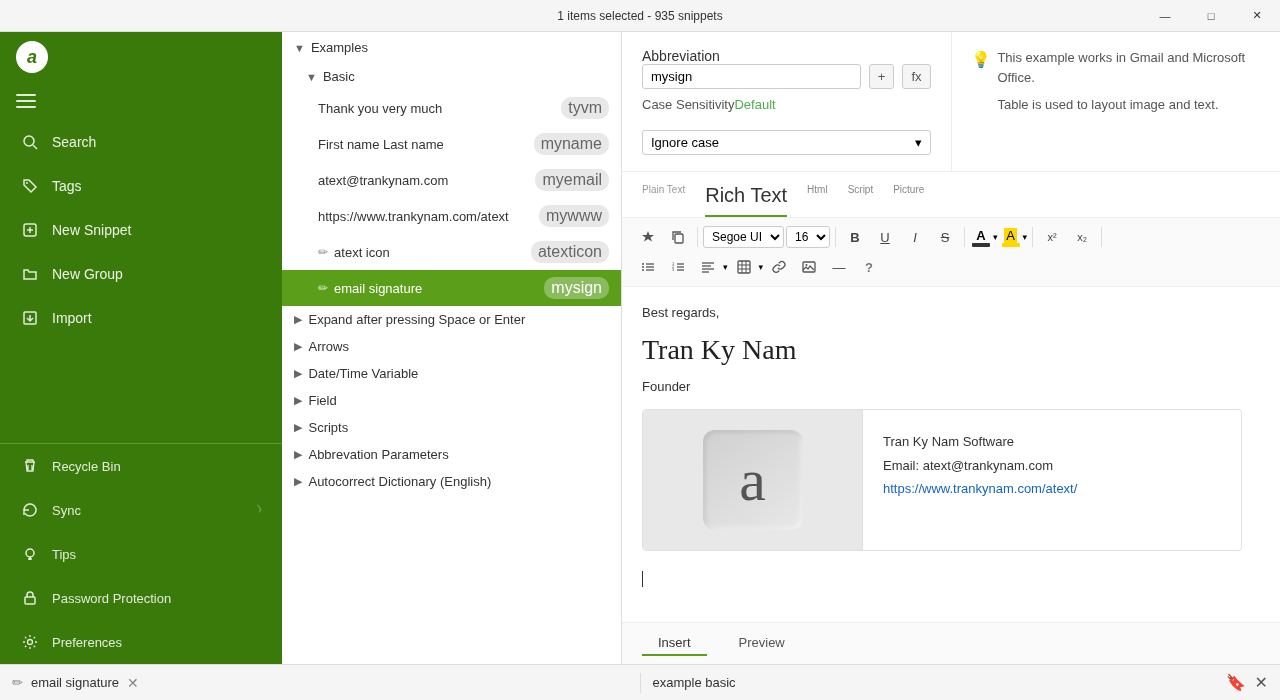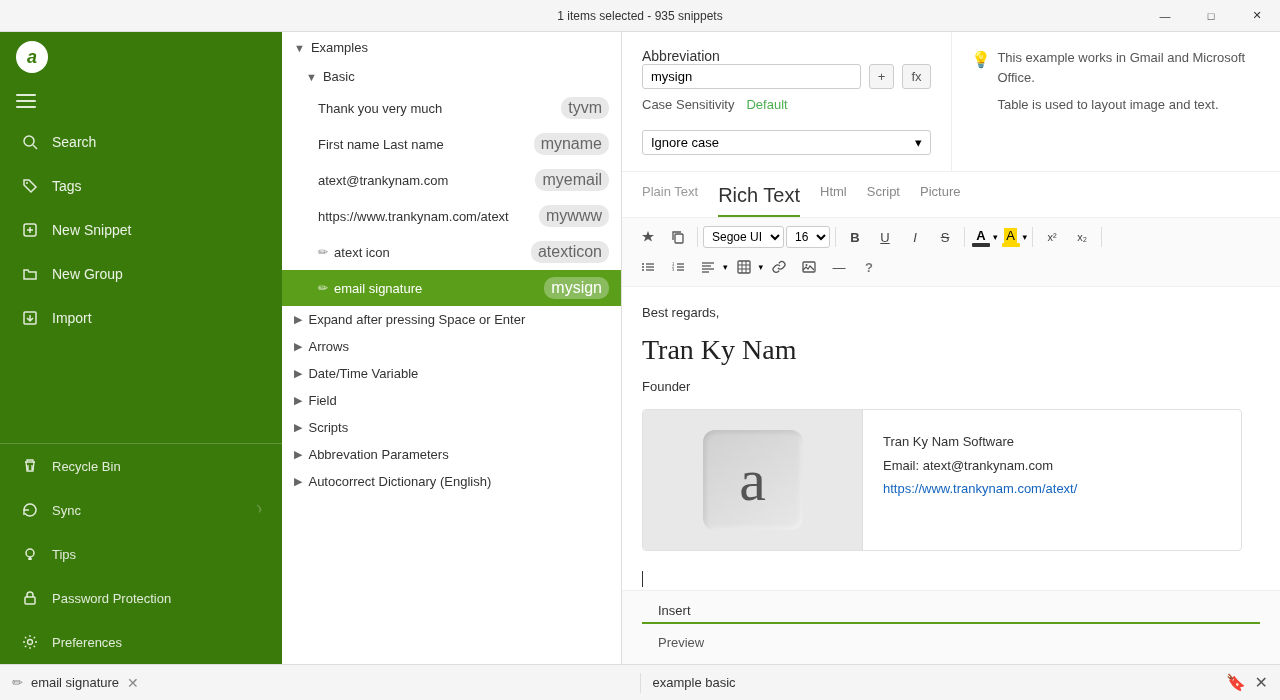--- a/index.html
+++ b/index.html
@@ -140,40 +140,40 @@
       flex: 1;
       border: 1px solid #ccc;
       border-radius: 3px;
       display: flex; align-items: center;
       padding: 4px 8px;
       background: white;
     }
     .abbr-input { border: none; outline: none; flex: 1; font-size: 13px; }
     .abbr-btn { padding: 4px 8px; border: 1px solid #ccc; border-radius: 3px; background: #f5f5f5; cursor: pointer; font-size: 13px; color: #555; }
 
-    .case-row { display: flex; align-items: center; gap: 12px; margin-top: 8px; }
+    .case-row { display: flex; align-items: center; margin-top: 8px; }
     .case-label { font-size: 13px; color: #555; }
     .case-default { font-size: 13px; color: #4caf50; }
     .case-select {
       border: 1px solid #ccc; border-radius: 3px;
       padding: 4px 8px; font-size: 13px;
       background: white; cursor: pointer;
       display: flex; align-items: center; gap: 4px;
       min-width: 120px;
     }
 
     
     .editor-tabs {
       display: flex; gap: 20px;
       padding: 8px 20px 0;
       border-bottom: 1px solid #eee;
     }
     .editor-tab {
       padding: 4px 0 8px;
-      font-size: 13px;
+      font-size: 10px;
       color: #888;
       cursor: pointer;
       border-bottom: 2px solid transparent;
     }
     .editor-tab.plain { color: #999; }
     .editor-tab.rich { font-size: 20px; color: #777; font-weight: 300; }
     .editor-tab.active { color: #333; border-bottom-color: #5a9e1a; }
     .editor-tab.html { color: #888; }
     .editor-tab.script { color: #888; }
     .editor-tab.picture { color: #888; }
@@ -246,25 +246,24 @@
       color: #555;
       box-shadow: inset 2px 2px 5px rgba(0,0,0,0.1), inset -2px -2px 5px rgba(255,255,255,0.5);
     }
     .sig-info-cell { padding: 20px; color: #333; font-size: 13px; line-height: 1.8; }
     .sig-link { color: #1565c0; text-decoration: none; }
     .cursor-line { border-left: 1px solid #333; height: 16px; display: inline-block; animation: blink 1s infinite; }
     @keyframes blink { 0%, 50% { opacity: 1; } 51%, 100% { opacity: 0; } }
 
     
     .editor-bottom-tabs {
-      display: flex; gap: 7px;
+      display: flex; gap: 16px;
       padding: 8px 20px;
       border-top: 1px solid #eee;
       background: #fafafa;
-      flex-direction: column;
     }
     .bottom-tab {
       padding: 4px 16px;
       font-size: 13px;
       color: #555;
       cursor: pointer;
       border-bottom: 2px solid transparent;
     }
     .bottom-tab.active { color: #333; border-bottom-color: #5a9e1a; }
 

